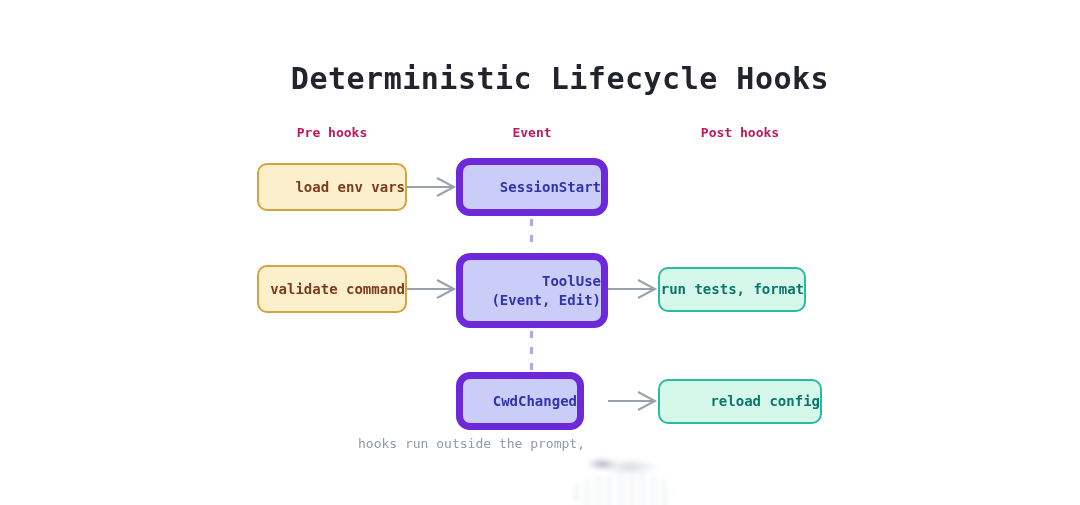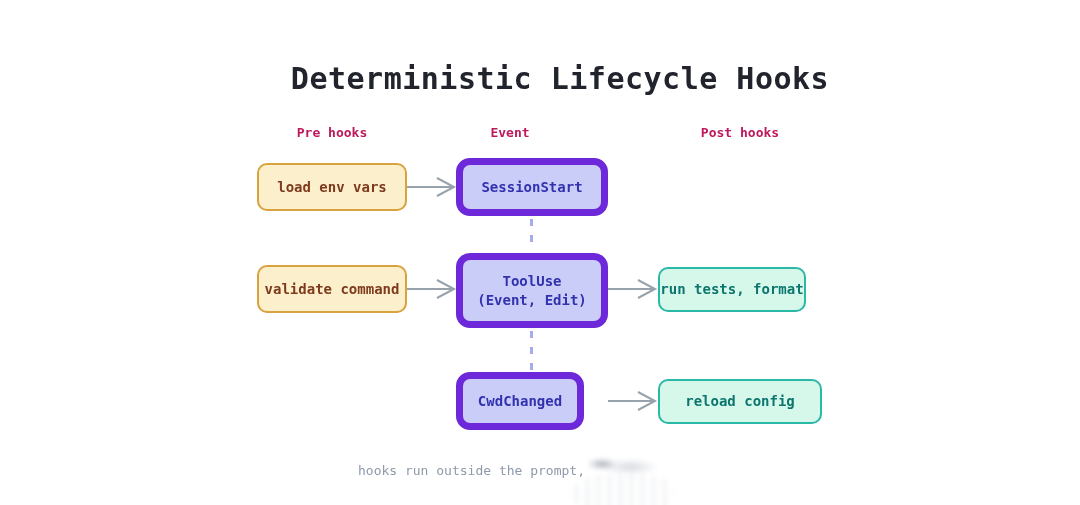--- a/index.html
+++ b/index.html
@@ -29,29 +29,29 @@
   }
   .col-header {
     position: absolute;
     top: 109px;
     text-align: center;
     font-size: 13px;
     font-weight: 700;
     color: #be185d;
   }
   .h-pre   { left: 257px; width: 150px; }
-  .h-event { left: 434px; width: 152px; text-align: center; }
+  .h-event { left: 456px; width: 152px; text-align: center; }
   .h-post  { left: 658px; width: 164px; }
 
   .node {
     position: absolute;
     box-sizing: border-box;
     display: flex;
     flex-direction: column;
-    align-items: center;
+    align-items: flex-end;
     justify-content: center;
     text-align: center;
     font-weight: 700;
     font-size: 14px;
     line-height: 19px;
   }
   .node.amber {
     background: #fcf0cc;
     border: 2px solid #d8a23f;
     border-radius: 10px;
@@ -96,21 +96,21 @@
       #a6abef 0px, #a6abef 7px,
       rgba(255,255,255,0) 7px, rgba(255,255,255,0) 16px
     );
   }
   .d1 { top: 203px; height: 32px; }
   .d2 { top: 315px; height: 39px; }
 
   .caption {
     position: absolute;
     left: 358px;
-    top: 447px;
+    top: 420px;
     font-size: 13px;
     color: #8e99aa;
     white-space: nowrap;
   }
   .smudge-blob {
     position: absolute;
     left: 586px;
     top: 438px;
     width: 80px;
     height: 24px;

